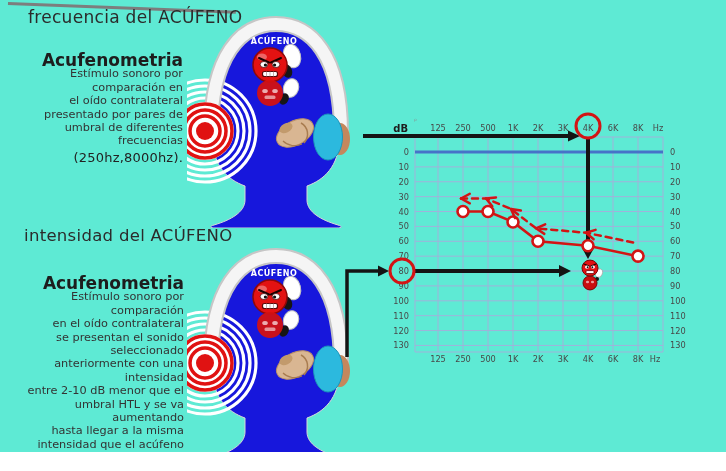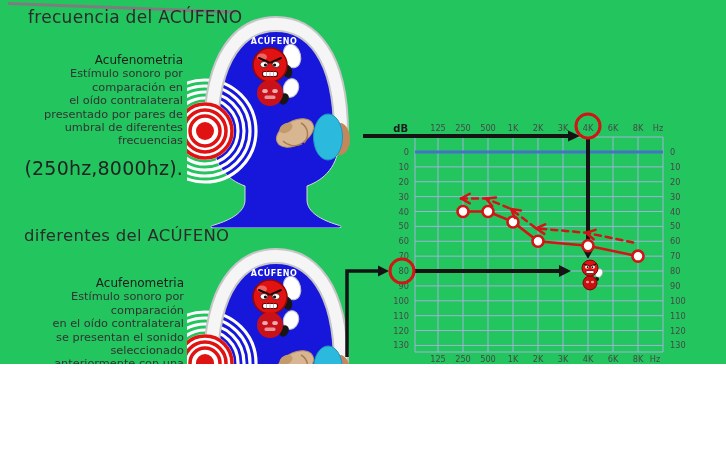--- a/index.html
+++ b/index.html
@@ -1,28 +1,28 @@
 <!DOCTYPE html>
 <html><head>
 <meta charset="utf-8">
 <style>
   html,body{margin:0;padding:0;background:#fff}
-  .canvas{position:relative;width:726px;height:364px;background:#22c55e;overflow:hidden;
+  .canvas{position:relative;width:726px;height:452px;background:#5eead4;overflow:hidden;
           font-family:"DejaVu Sans",sans-serif;color:#2e2e2e}
   .topline{position:absolute;left:8px;top:2px;width:228px;height:2.5px;background:#7d7d7d;
            transform:rotate(2.2deg);transform-origin:left center}
   .sec-title{position:absolute;margin:0;font-size:17px;font-weight:400;color:#2b2b2b;letter-spacing:.3px}
   .t1{left:28px;top:7px}
   .t2{left:24px;top:226px;font-size:16.5px}
   .para{position:absolute;text-align:right;font-size:11.3px;line-height:13.4px;color:#333}
   .p1{left:15px;width:168px;top:54px}
   .p2{left:12px;width:172px;top:277px}
-  .sub{font-weight:normal;font-size:12px;color:#1d1d1d}
+  .sub{font-weight:bold;font-size:17px;color:#1d1d1d}
   .bodytext{white-space:pre-line}
-  .emph{font-size:19px;color:#222;margin-top:14px;letter-spacing:.2px}
+  .emph{font-size:13px;color:#222;margin-top:3px;letter-spacing:.2px}
   .head{position:absolute;width:178px;height:215px}
   .head1{left:187px;top:13px}
   .head2{left:187px;top:245px}
   #chart-svg{position:absolute;left:340px;top:95px;width:386px;height:285px}
   text.tick{font-size:8.2px;fill:#484848}
   text.db-label{font-size:10px;font-weight:bold;fill:#1d1d1d}
   text.db-sup{font-size:6.5px;fill:#8a8a8a;font-style:italic}
   text.acufeno-label{font-size:8px;font-weight:bold;fill:#fff;letter-spacing:.5px}
 </style>
 </head>
@@ -103,21 +103,21 @@
           <ellipse cx="23" cy="45" rx="2.8" ry="2" fill="#fff" opacity="0.65"></ellipse>
           <ellipse cx="33" cy="45" rx="2.8" ry="2" fill="#fff" opacity="0.65"></ellipse>
           <rect x="22.5" y="49.5" width="11" height="3.5" rx="1.5" fill="#fff" opacity="0.55"></rect>
         </g>
         <text class="acufeno-label" x="87" y="31" text-anchor="middle">ACÚFENO</text>
       </g>
     </defs>
     <use href="#head-shape"></use>
   </svg>
 
-  <h1 class="sec-title t2">diferentes del ACÚFENO</h1>
+  <h1 class="sec-title t2">intensidad del ACÚFENO</h1>
 
   <div class="para p2">
     <div class="sub">Acufenometria</div>
     <div class="bodytext">Estímulo sonoro por comparación
 en el oído contralateral
 se presentan el sonido seleccionado
 anteriormente con una intensidad
 entre 2-10 dB menor que el
 umbral HTL y se va aumentando
 hasta llegar a la misma

